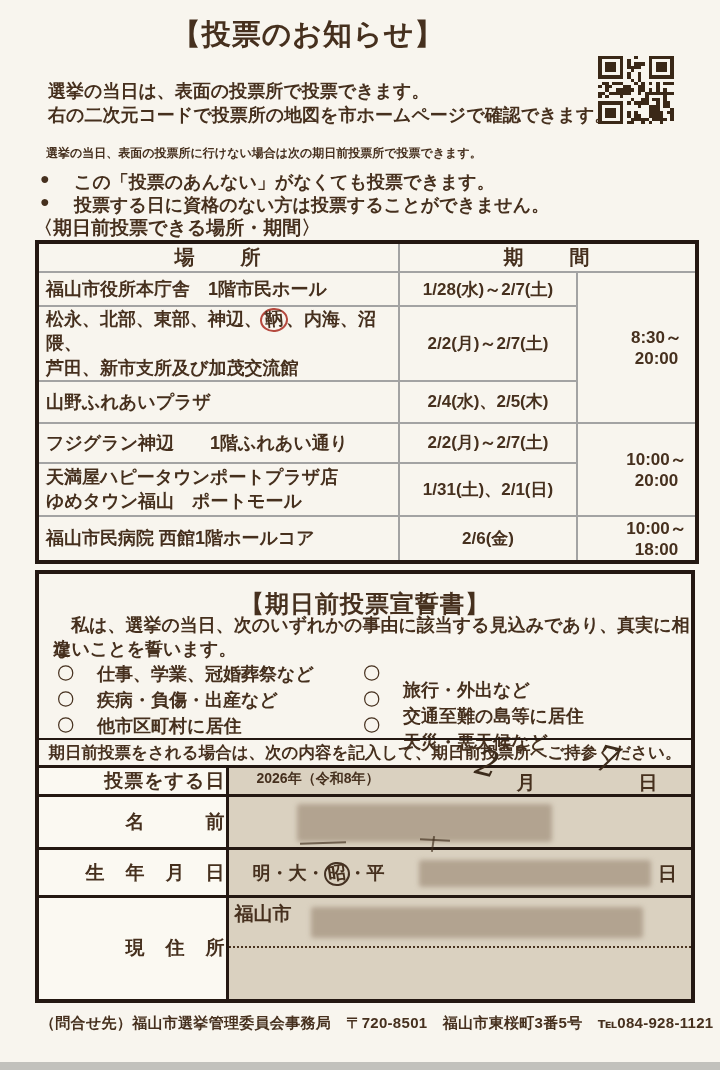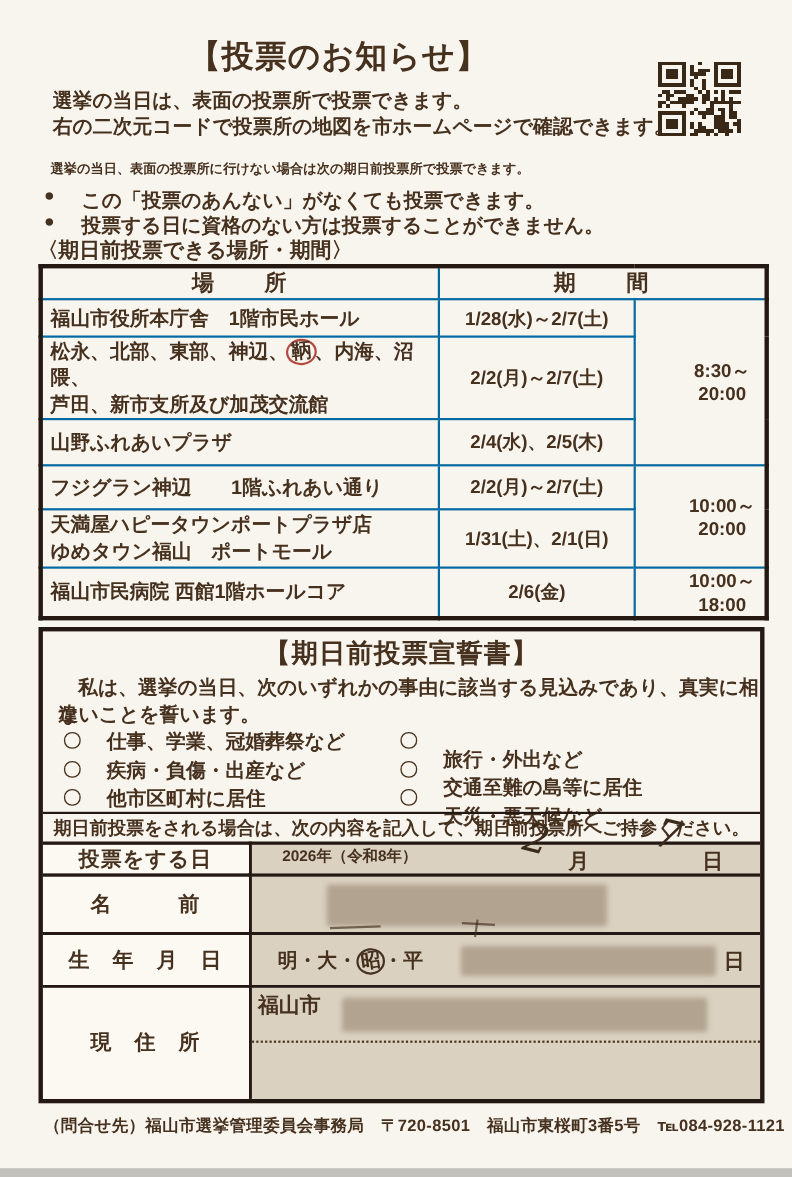--- a/index.html
+++ b/index.html
@@ -3,60 +3,60 @@
 <meta charset="utf-8">
 <style>
   html,body{margin:0;padding:0;}
   .page{
     position:relative; width:720px; height:1070px;
     background:#f8f5ee; overflow:hidden;
     font-family:"Liberation Sans","DejaVu Sans",sans-serif;
     font-weight:700; color:#46301e;
   }
   .abs{position:absolute;}
-  .doc-title{top:32px; left:0; width:616px; text-align:center; font-size:29px; letter-spacing:1px;}
+  .doc-title{top:15px; left:0; width:616px; text-align:center; font-size:29px; letter-spacing:1px;}
   .intro1{top:79px; left:48px; font-size:18px;}
   .intro2{top:103px; left:48px; font-size:18px;}
   .early-intro{top:145px; left:46px; font-size:12px;}
   .bullet-row{left:40px; font-size:18px; display:flex;}
   .bullet-row .mk{width:34px; font-size:16px;}
   .b1{top:170px;} .b2{top:193px;}
   .tbl-caption{top:215px; left:34px; font-size:19px;}
 
   table{border-collapse:collapse; table-layout:fixed;}
   .t1{position:absolute; top:240px; left:35px; width:660px; border:4px solid #241812; background:transparent;}
-  .t1 th,.t1 td{border:2px solid #0369a1; padding:0; overflow:hidden;}
+  .t1 th,.t1 td{border:2px solid #a3a3a3; padding:0; overflow:hidden;}
   .t1 th{font-size:20px; letter-spacing:2px;}
   .t1 td.place{font-size:18px; padding-left:7px; line-height:1.35;}
   .t1 td.period{font-size:17px; text-align:center;}
   .t1 td.time{font-size:17px; text-align:center;padding-left:40px;}
   .tr-hd{height:28px;} .tr1{height:34px;} .tr2{height:62px;} .tr3{height:42px;}
   .tr4{height:40px;} .tr5{height:53px;} .tr6{height:38px;}
 
   .circle-red{display:inline-block; border:2px solid #b5493e; border-radius:50%;
     padding:0 3px 1px 3px; margin:-3px -2px; line-height:1.05; transform:rotate(-5deg);}
 
   .decl-box{top:570px; left:35px; width:652px; height:425px; border:4px solid #241812;}
-  .decl-title{top:4px; left:0; width:652px; text-align:center; font-size:24px; letter-spacing:1px;}
+  .decl-title{top:14px; left:0; width:652px; text-align:center; font-size:24px; letter-spacing:1px;}
   .decl-intro1{top:39px; left:14px; font-size:18px;}
   .decl-intro2{top:63px; left:14px; font-size:18px;}
   .reason-row{left:0; width:652px; font-size:18px;}
   .reason-row .mk{position:absolute; font-size:17px;}
   .reason-row .mk.l{left:18px;} .reason-row .mk.r{left:324px;}
   .reason-row .tx.l{position:absolute; left:58px;} .reason-row .tx.r{position:absolute; left:364px;margin-top:16px;}
   .rr1{top:88px;} .rr2{top:114px;} .rr3{top:140px;}
   .decl-divider{top:164px; left:0; width:652px; border-top:2px solid #241812;}
   .decl-note{top:168px; left:0; width:652px; text-align:center; font-size:16.5px;}
 
   .form-t{position:absolute; top:191px; left:0; width:652px;}
   .form-t td{border:3px solid #241812; padding:0; position:relative;}
   .form-t tr td:first-child{border-left:none;}
   .form-t tr td:last-child{border-right:none;}
   .form-t tr:last-child td{border-bottom:none;}
-  .form-t td.lbl{background:#fbf9f2; text-align:center; font-size:19px; letter-spacing:1px;}
+  .form-t td.lbl{background:#fbf9f2; text-align:right; font-size:19px; letter-spacing:1px;}
   .form-t td.val{background:#dad1c0;}
   .fr1{height:27px;} .fr2{height:53px;} .fr3{height:48px;} .fr4{height:102px;}
 
   .printed-date{position:absolute; left:28px; top:2px; font-size:14px;}
   .unit-month{position:absolute; left:288px; top:2px; font-size:19px;}
   .unit-day{position:absolute; left:410px; top:2px; font-size:19px;}
   .era{position:absolute; left:24px; top:11px; font-size:18px;}
   .circle-pen{display:inline-block; border:2px solid #443122; border-radius:50%;
     padding:0 2px 1px 2px; margin:-3px -1px; line-height:1.05; transform:rotate(-8deg);}
   .birth-day-unit{position:absolute; right:14px; top:11px; font-size:19px;}

